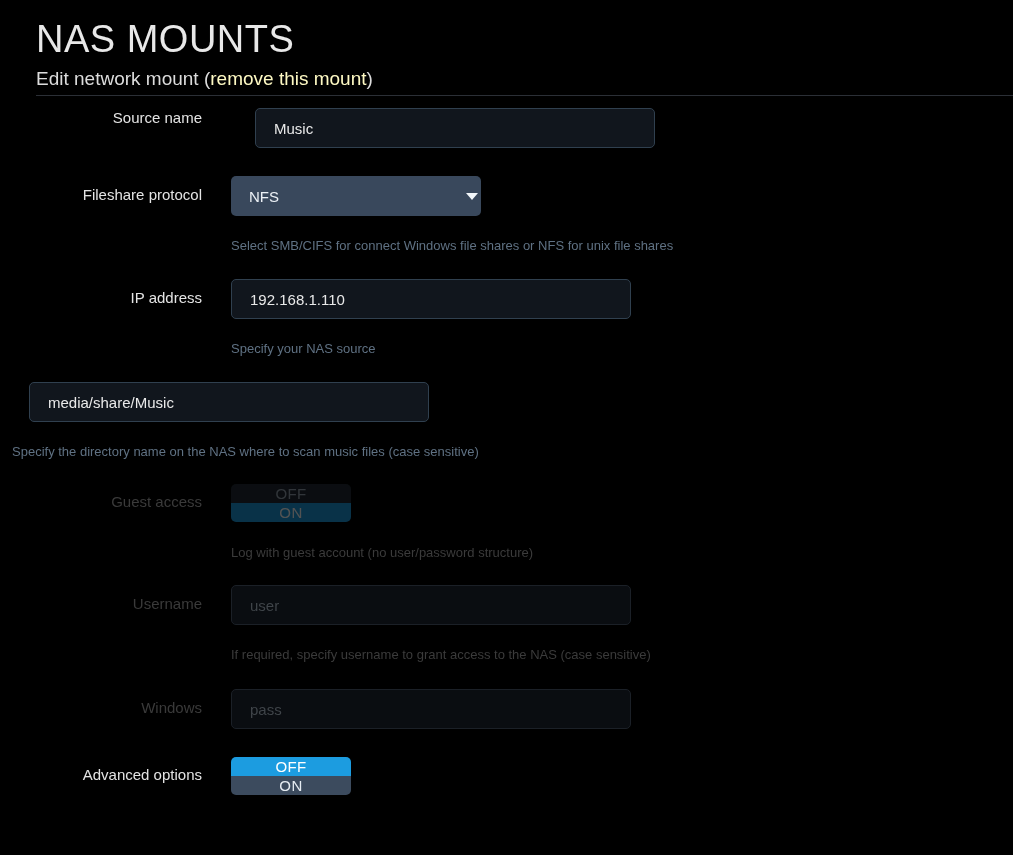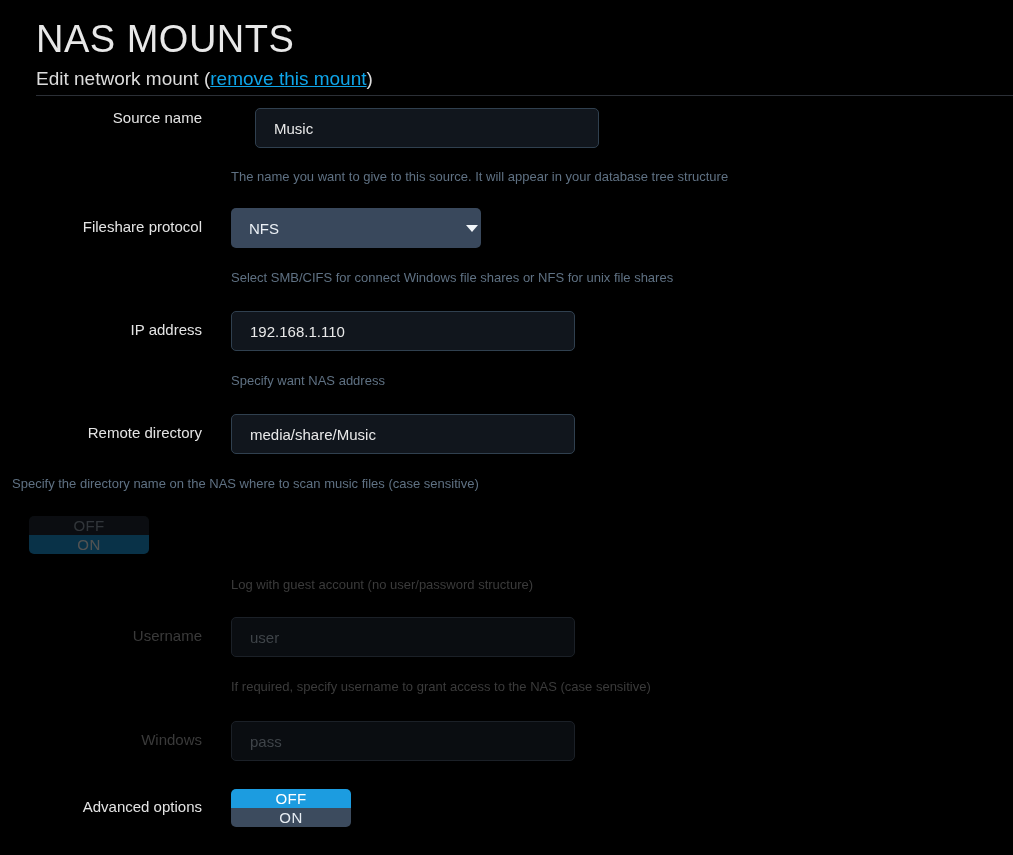--- a/index.html
+++ b/index.html
@@ -28,22 +28,21 @@
   .subtitle {
     position: absolute;
     left: 36px; top: 66px;
     font-size: 19px;
     font-weight: 400;
     color: #dcdcdc;
     line-height: 26px;
     white-space: nowrap;
   }
   .subtitle .link {
-    color: #0ea5e9;
-    text-decoration: underline;
+    color: #fef9c3;
     cursor: pointer;
   }
   .rule {
     position: absolute;
     left: 36px; top: 95px;
     width: 977px; height: 1px;
     background: #2b2f36;
   }
 
   
@@ -64,21 +63,21 @@
     font-size: 15px;
     color: #e4e4e4;
     line-height: 20px;
     flex: 0 0 202px;
   }
   .control { margin-left: 29px; flex: 1 1 auto; }
 
   
   .textbox {
     display: block;
-    width: 344px;
+    width: 400px;
     height: 40px;
     background: #11161d;
     border: 1px solid #30404f;
     border-radius: 5px;
     color: #e9e9e9;
     font-size: 15px;
     font-family: "Liberation Sans", "DejaVu Sans", sans-serif;
     padding: 0 18px;
     outline: none;
   }
@@ -165,52 +164,51 @@
   <div class="rule"></div>
 
   <div class="form">
 
     <div class="row" style="height:46px;gap:24px;">
       <div class="label">Source name</div>
       <div class="control">
         <input class="textbox" type="text" value="Music" style="">
       </div>
     </div>
-    <div class="help" style="margin-top:14px;">The name you want to give to this source. It will appear in your database tree structure</div>
 
     <div class="row" style="margin-top:22px;height:46px;">
       <div class="label" style="padding-top:9px;">Fileshare protocol</div>
       <div class="control">
         <div class="selectwrap">
           <select class="selectbox">
             <option>NFS</option>
           </select>
           <span class="caret"></span>
         </div>
       </div>
     </div>
     <div class="help" style="margin-top:15px;">Select SMB/CIFS for connect Windows file shares or NFS for unix file shares</div>
 
     <div class="row" style="margin-top:24px;height:46px;">
       <div class="label" style="padding-top:9px;">IP address</div>
       <div class="control">
         <input class="textbox" type="text" value="192.168.1.110" style="">
       </div>
     </div>
-    <div class="help" style="margin-top:15px;">Specify want NAS address</div>
+    <div class="help" style="margin-top:15px;">Specify your NAS source</div>
 
     <div class="row" style="margin-top:24px;height:46px;">
-      <div class="label" style="padding-top:9px;">Remote directory</div>
       <div class="control">
         <input class="textbox" type="text" value="media/share/Music" style="">
       </div>
     </div>
     <div class="help" style="margin-top:15px;margin-left:12px;">Specify the directory name on the NAS where to scan music files (case sensitive)</div>
 
     <div class="row" style="margin-top:23px;height:44px;">
+      <div class="label row-label-disabled" style="padding-top:8px;">Guest access</div>
       <div class="control">
         <div class="toggle dim">
           <div class="half off-inactive">OFF</div>
           <div class="half on-active">ON</div>
         </div>
       </div>
     </div>
     <div class="help disabled" style="margin-top:16px;">Log with guest account (no user/password structure)</div>
 
     <div class="row" style="margin-top:23px;height:46px;">

